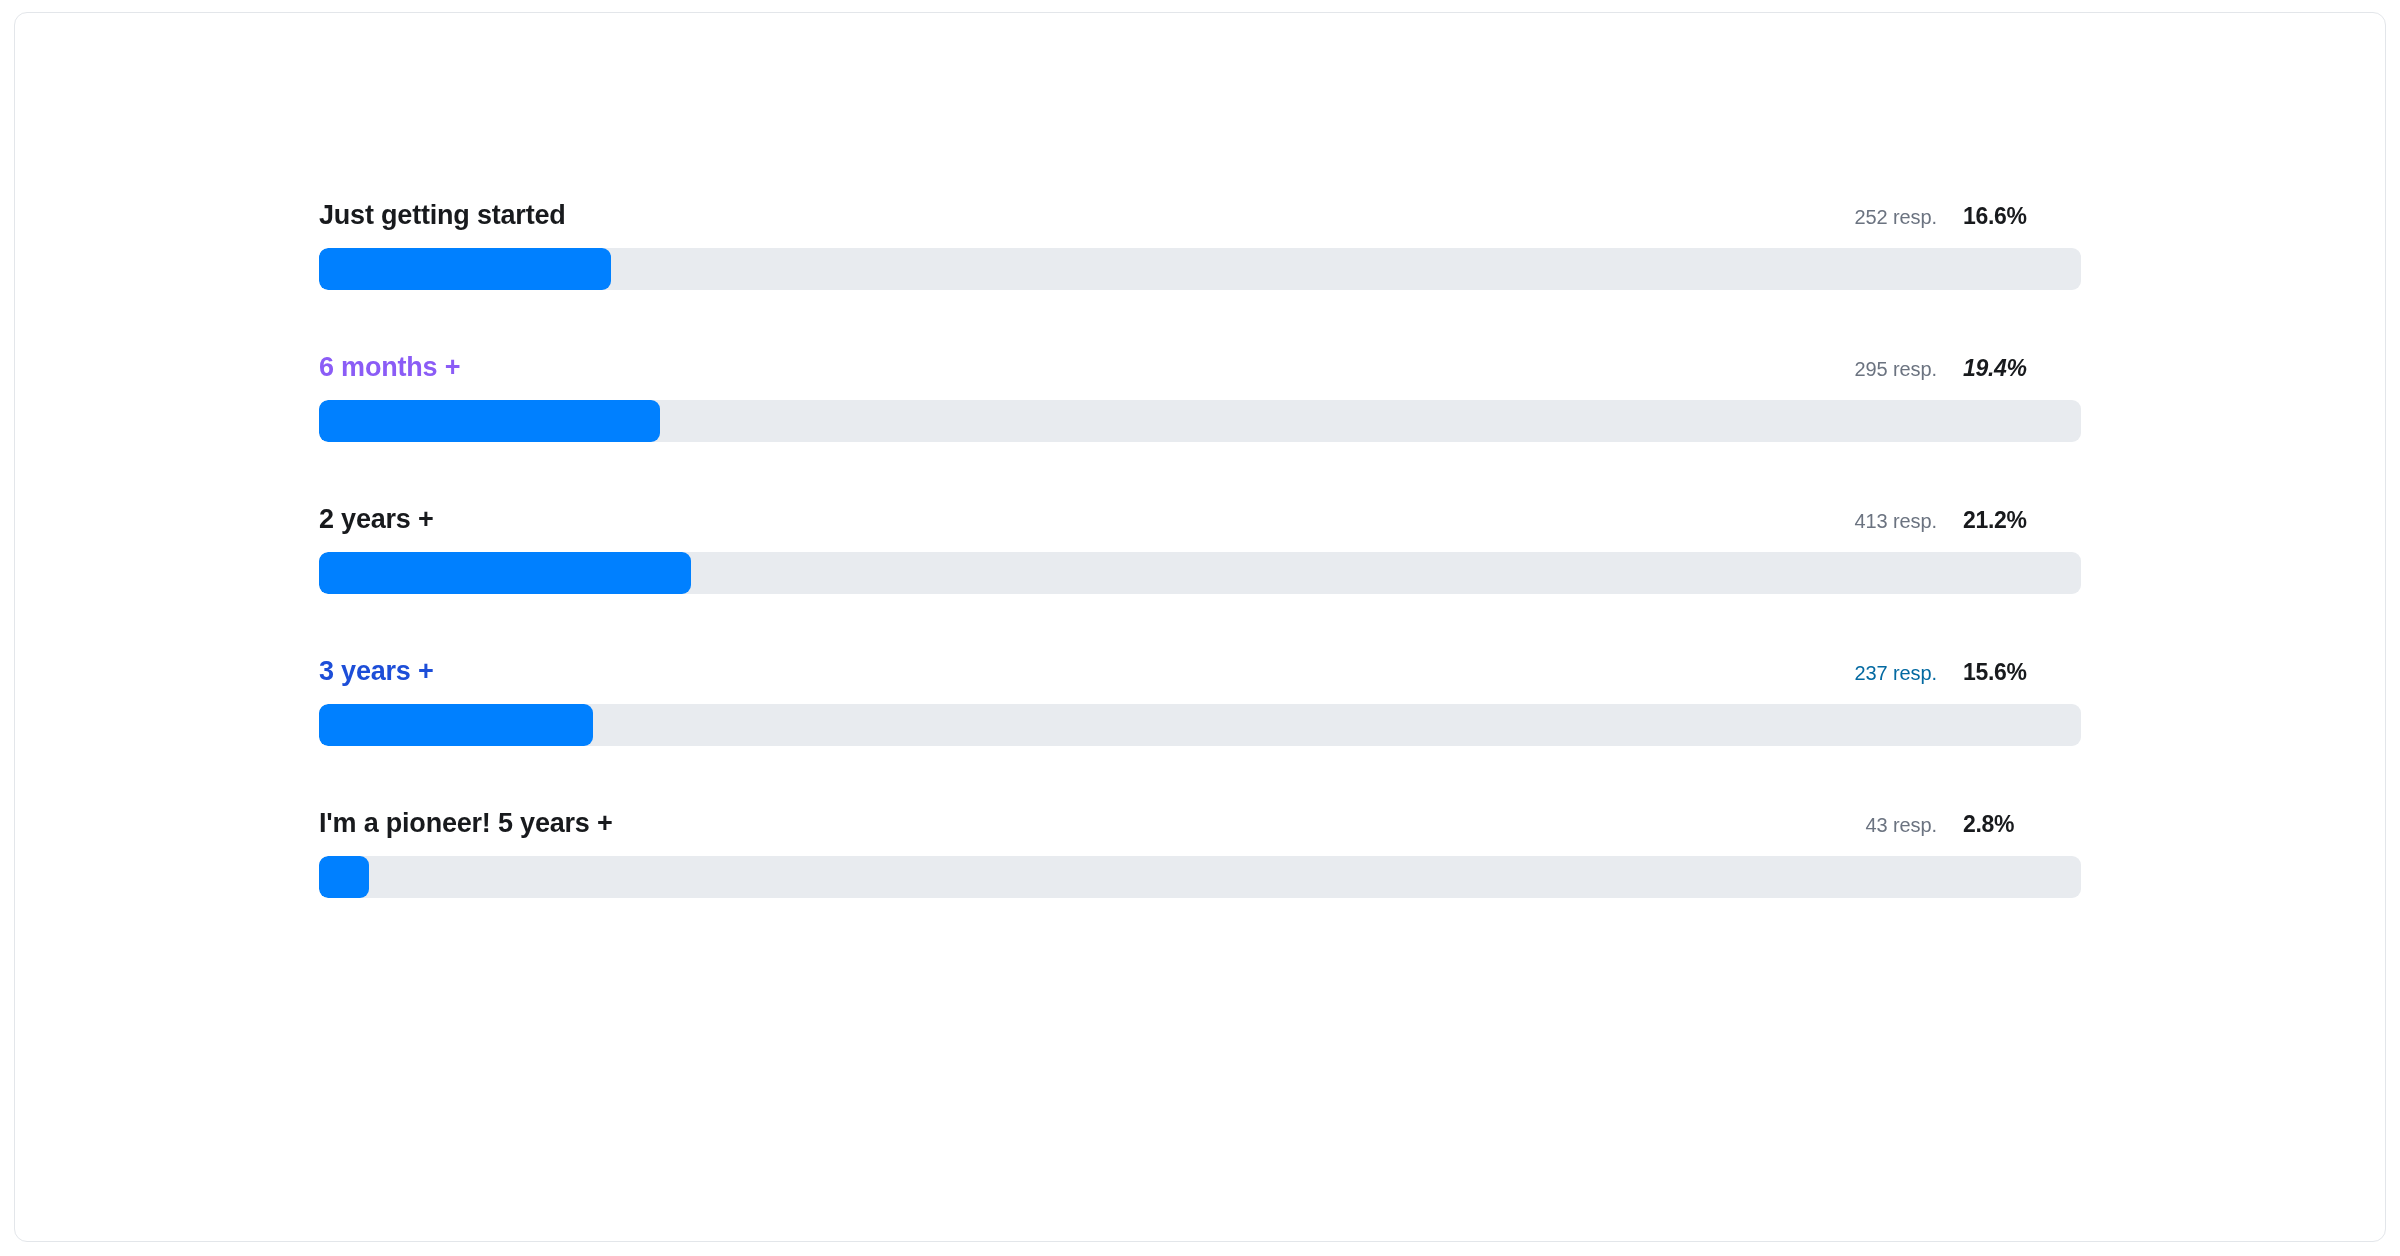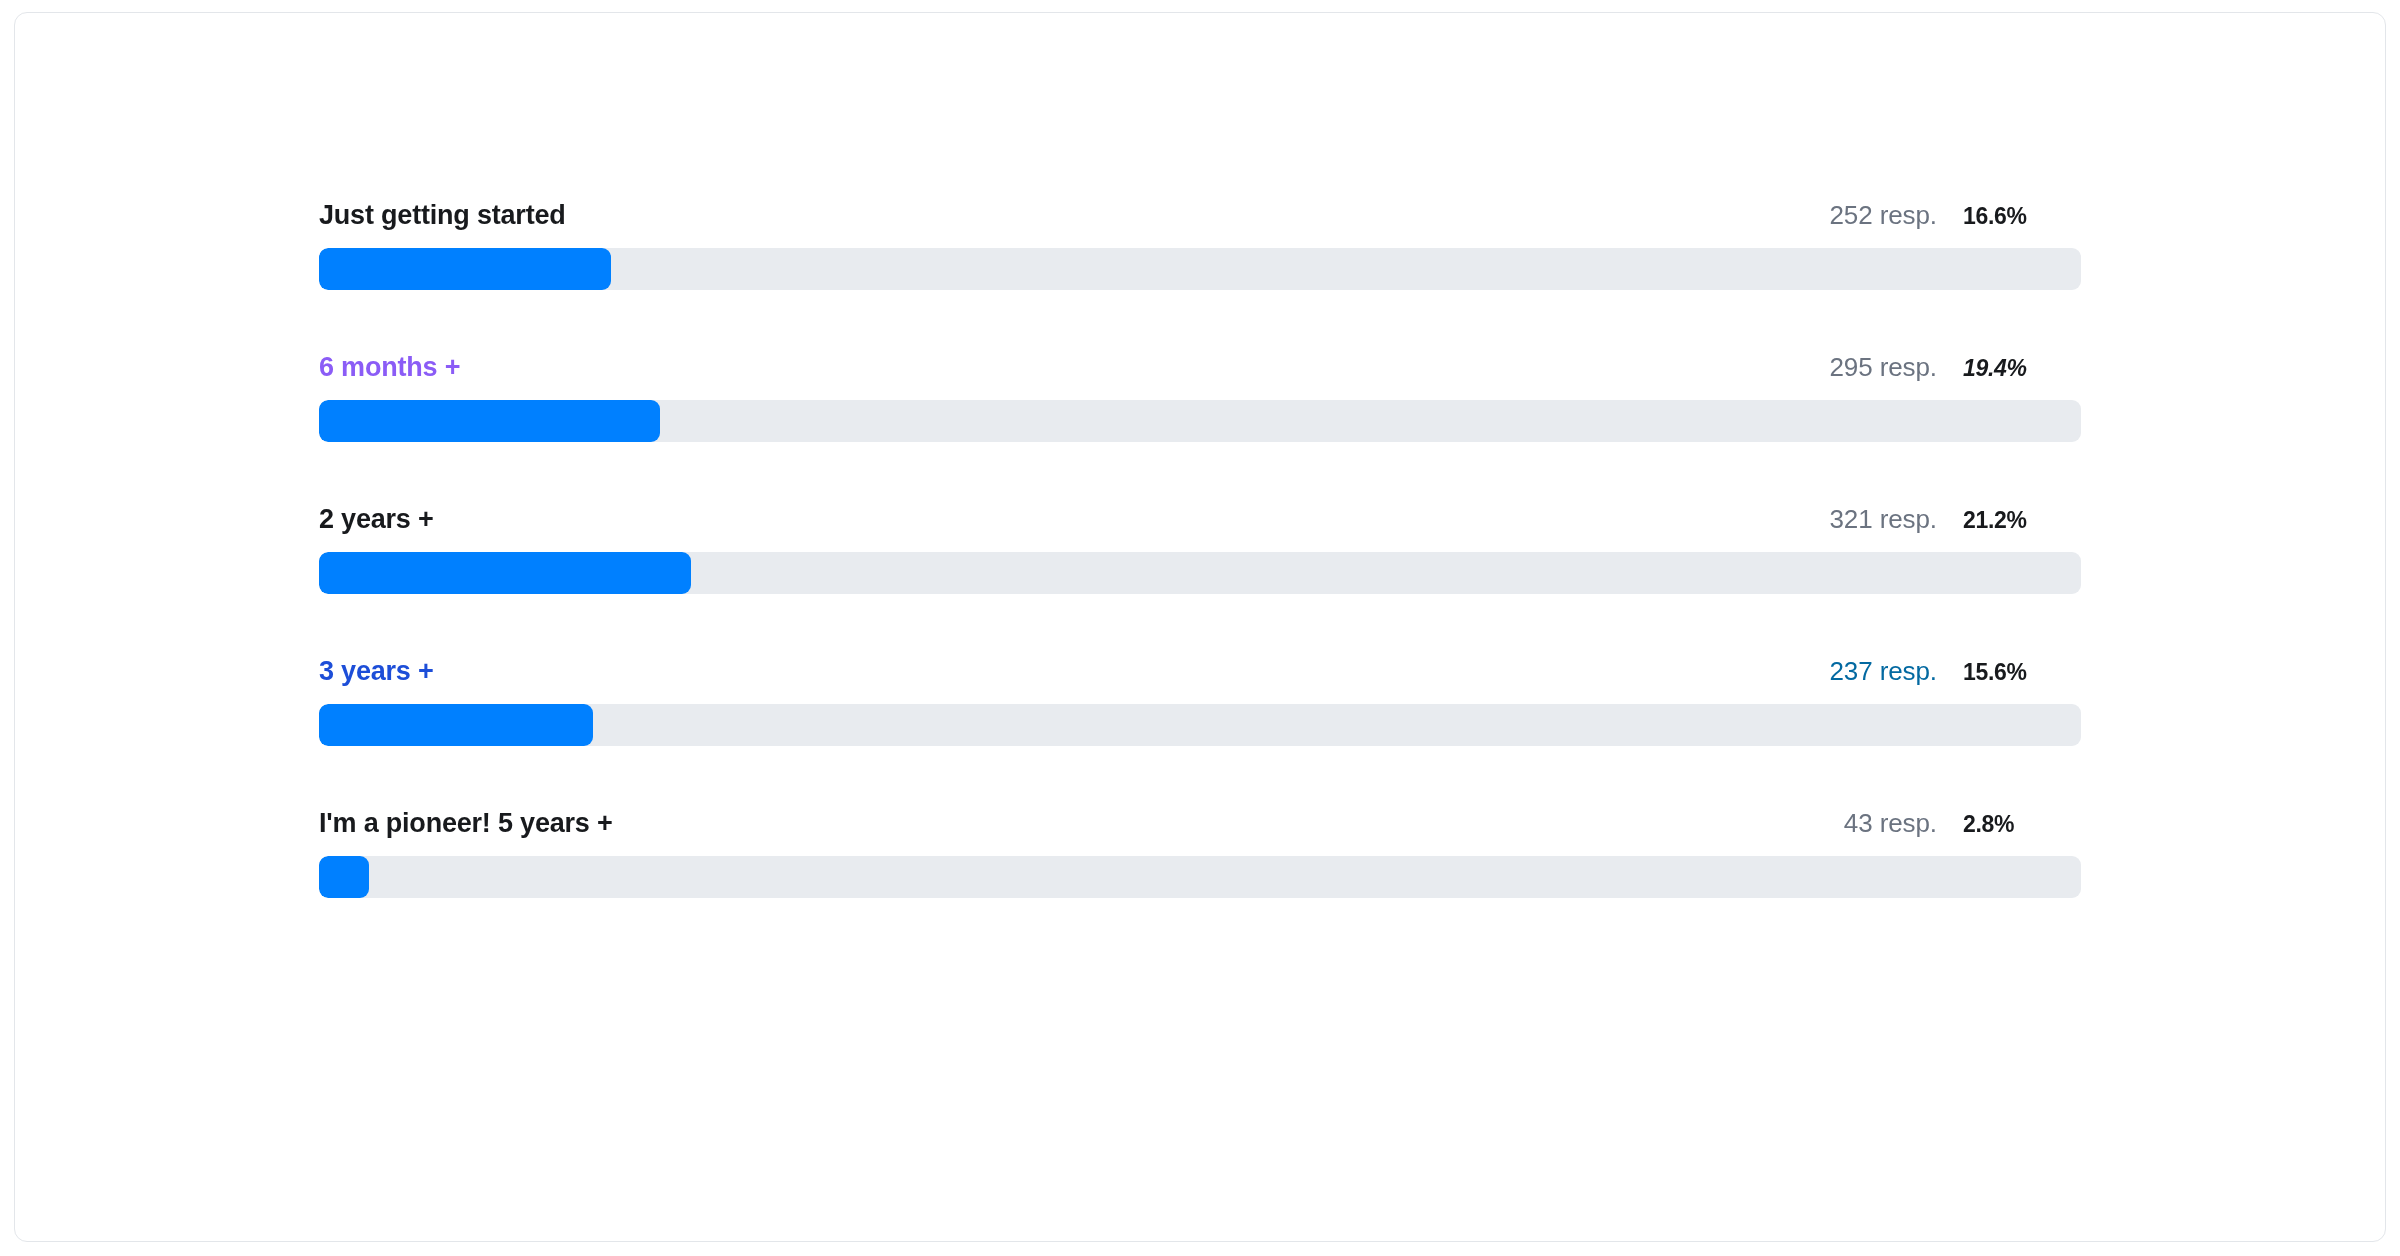--- a/index.html
+++ b/index.html
@@ -68,21 +68,21 @@
     white-space: nowrap;
   }
 
   .row-stats {
     display: flex;
     align-items: baseline;
     white-space: nowrap;
   }
 
   .row-count {
-    font-size: 26px;
+    font-size: 20px;
     font-weight: 400;
     color: #6b7380;
     line-height: 40px;
     letter-spacing: -0.1px;
   }
 
   .row-pct {
     font-size: 23px;
     font-weight: 700;
     color: #181a1d;
@@ -139,21 +139,21 @@
         <div class="track" style="background: rgb(232, 235, 239);">
           <div class="bar" style="width: 341px; background: rgb(0, 128, 255);"></div>
         </div>
       </div>
 
 
       <div class="row">
         <div class="row-head">
           <div class="row-label" style="color: rgb(24, 26, 29);">2 years +</div>
           <div class="row-stats">
-            <div class="row-count" style="color: rgb(107, 115, 128);">321 resp.</div>
+            <div class="row-count" style="color: rgb(107, 115, 128);">413 resp.</div>
             <div class="row-pct" style="color: rgb(24, 26, 29);">21.2%</div>
           </div>
         </div>
         <div class="track" style="background: rgb(232, 235, 239);">
           <div class="bar" style="width: 372px; background: rgb(0, 128, 255);"></div>
         </div>
       </div>
 
       <div class="row">
         <div class="row-head">

